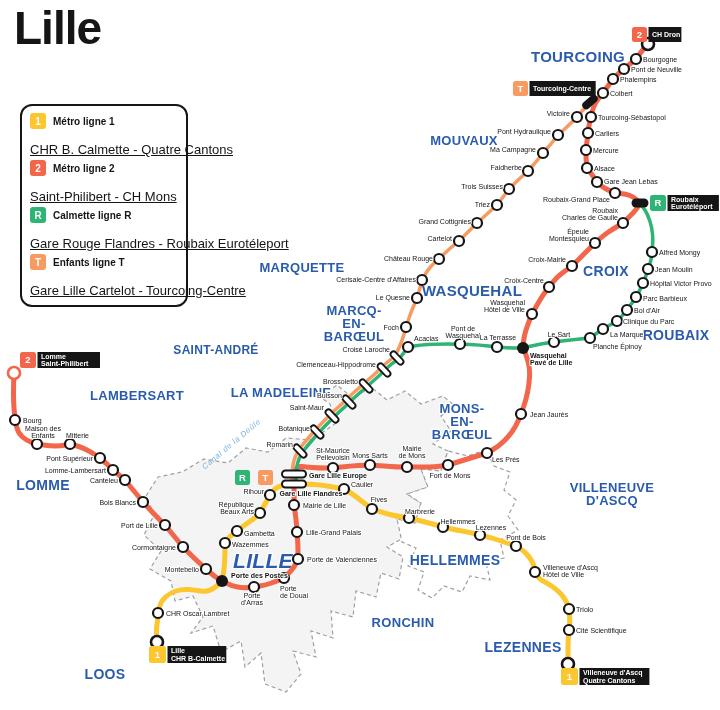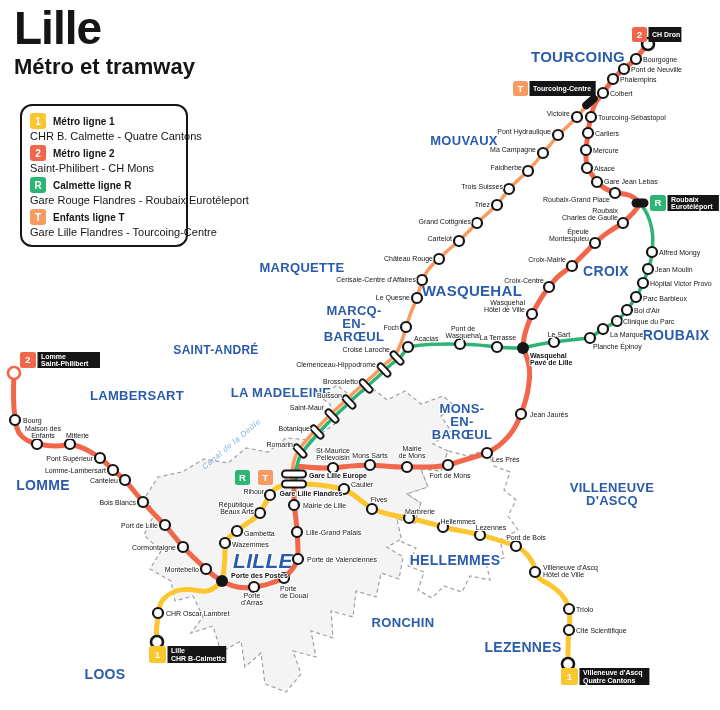--- a/index.html
+++ b/index.html
@@ -17,21 +17,21 @@
     padding:7px 8px 4px 8px;box-sizing:border-box;
   }
   .legend-item{margin-bottom:3px;}
   .legend-row{display:flex;align-items:center;}
   .legend-badge{
     width:16px;height:16px;border-radius:3px;color:#fff;font-weight:bold;
     font-size:10px;display:flex;align-items:center;justify-content:center;
     margin-right:7px;flex:0 0 auto;
   }
   .legend-name{font-size:10px;font-weight:bold;color:#151515;white-space:nowrap;}
-  .legend-route{font-size:11px;color:#151515;margin:1px 0 3px 0;white-space:nowrap;}
+  .legend-route{font-size:13px;color:#151515;margin:13px 0 3px 0;white-space:nowrap;text-decoration:underline;}
   
   text.sl{font-size:7px;fill:#151515;paint-order:stroke;stroke:#ffffff;stroke-width:2px;stroke-linejoin:round;}
   text.sl-b{font-weight:bold;}
   text.al{font-weight:bold;paint-order:stroke;stroke:#ffffff;stroke-width:2.5px;stroke-linejoin:round;letter-spacing:.3px;}
   text.canal{font-size:8px;font-style:italic;letter-spacing:.6px;}
   text.badge-letter{font-size:9.5px;font-weight:bold;fill:#ffffff;}
   text.badge-label{font-size:7px;font-weight:bold;fill:#ffffff;}
 </style>
 </head>
 <body>
@@ -461,21 +461,20 @@
       <text x="242.5" y="480.8" text-anchor="middle" class="badge-letter">R</text>
     </g>
     <g>
       <rect x="258" y="470" width="15" height="15" rx="2.5" fill="#F79B62"></rect>
       <text x="265.5" y="480.8" text-anchor="middle" class="badge-letter">T</text>
     </g>
   </svg>
 
 <div class="map-title">
   <div class="title-main">Lille</div>
-  <div class="title-sub">Métro et tramway</div>
 </div>
 
 <div class="legend">
   <div class="legend-item">
     <div class="legend-row">
       <span class="legend-badge" style="background: rgb(252, 198, 46);">1</span>
       <span class="legend-name">Métro ligne 1</span>
     </div>
     <div class="legend-route">CHR B. Calmette - Quatre Cantons</div>
   </div>
@@ -491,15 +490,15 @@
       <span class="legend-badge" style="background: rgb(46, 180, 116);">R</span>
       <span class="legend-name">Calmette ligne R</span>
     </div>
     <div class="legend-route">Gare Rouge Flandres - Roubaix Eurotéleport</div>
   </div>
   <div class="legend-item">
     <div class="legend-row">
       <span class="legend-badge" style="background: rgb(247, 155, 98);">T</span>
       <span class="legend-name">Enfants ligne T</span>
     </div>
-    <div class="legend-route">Gare Lille Flandres - Tourcoing-Centre</div>
+    <div class="legend-route">Gare Lille Cartelot - Tourcoing-Centre</div>
   </div>
 </div>
 
 </body></html>

